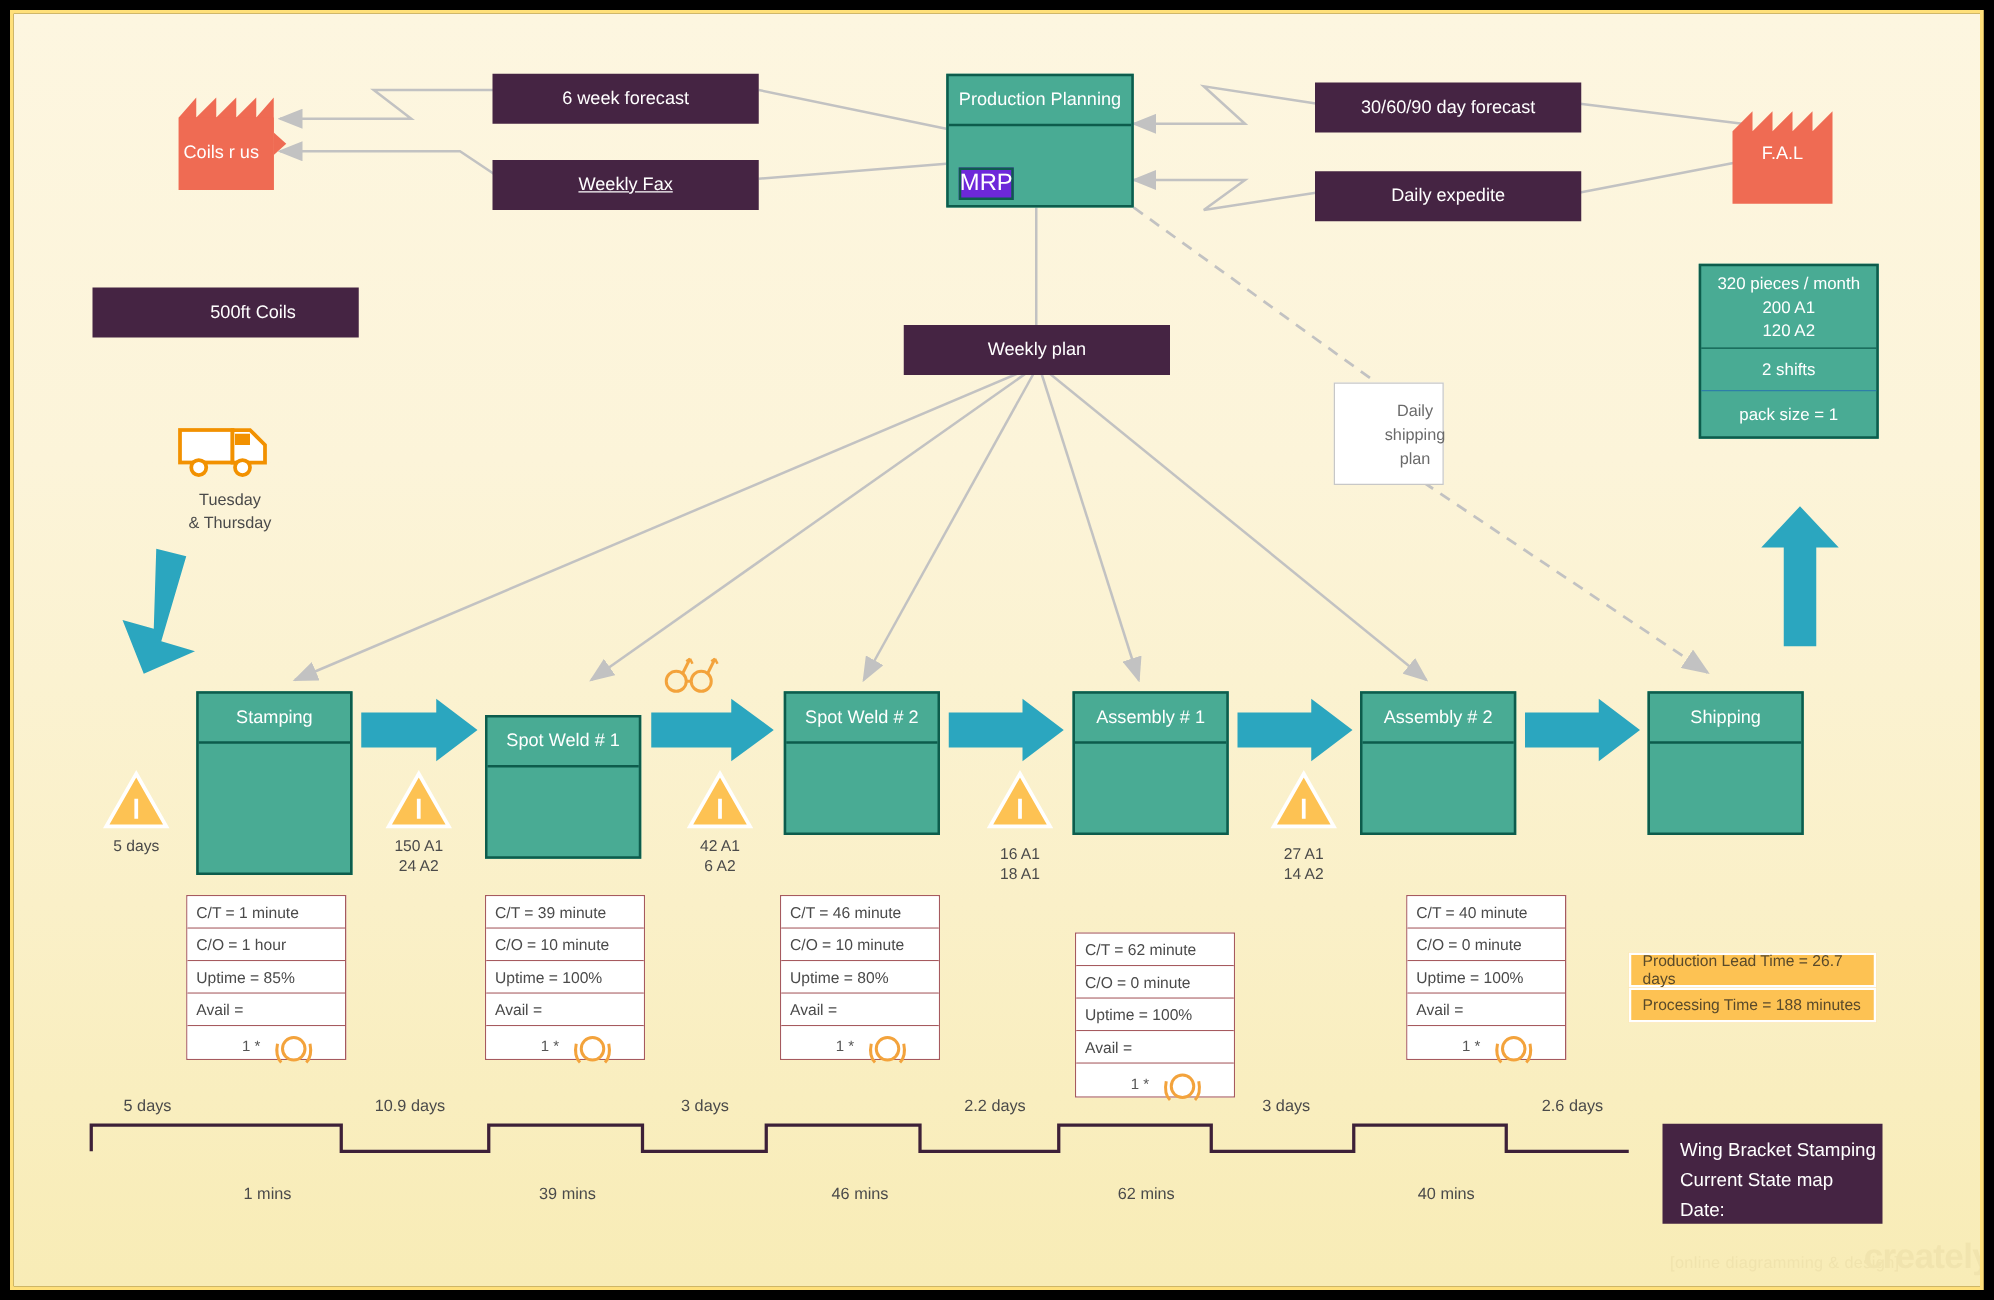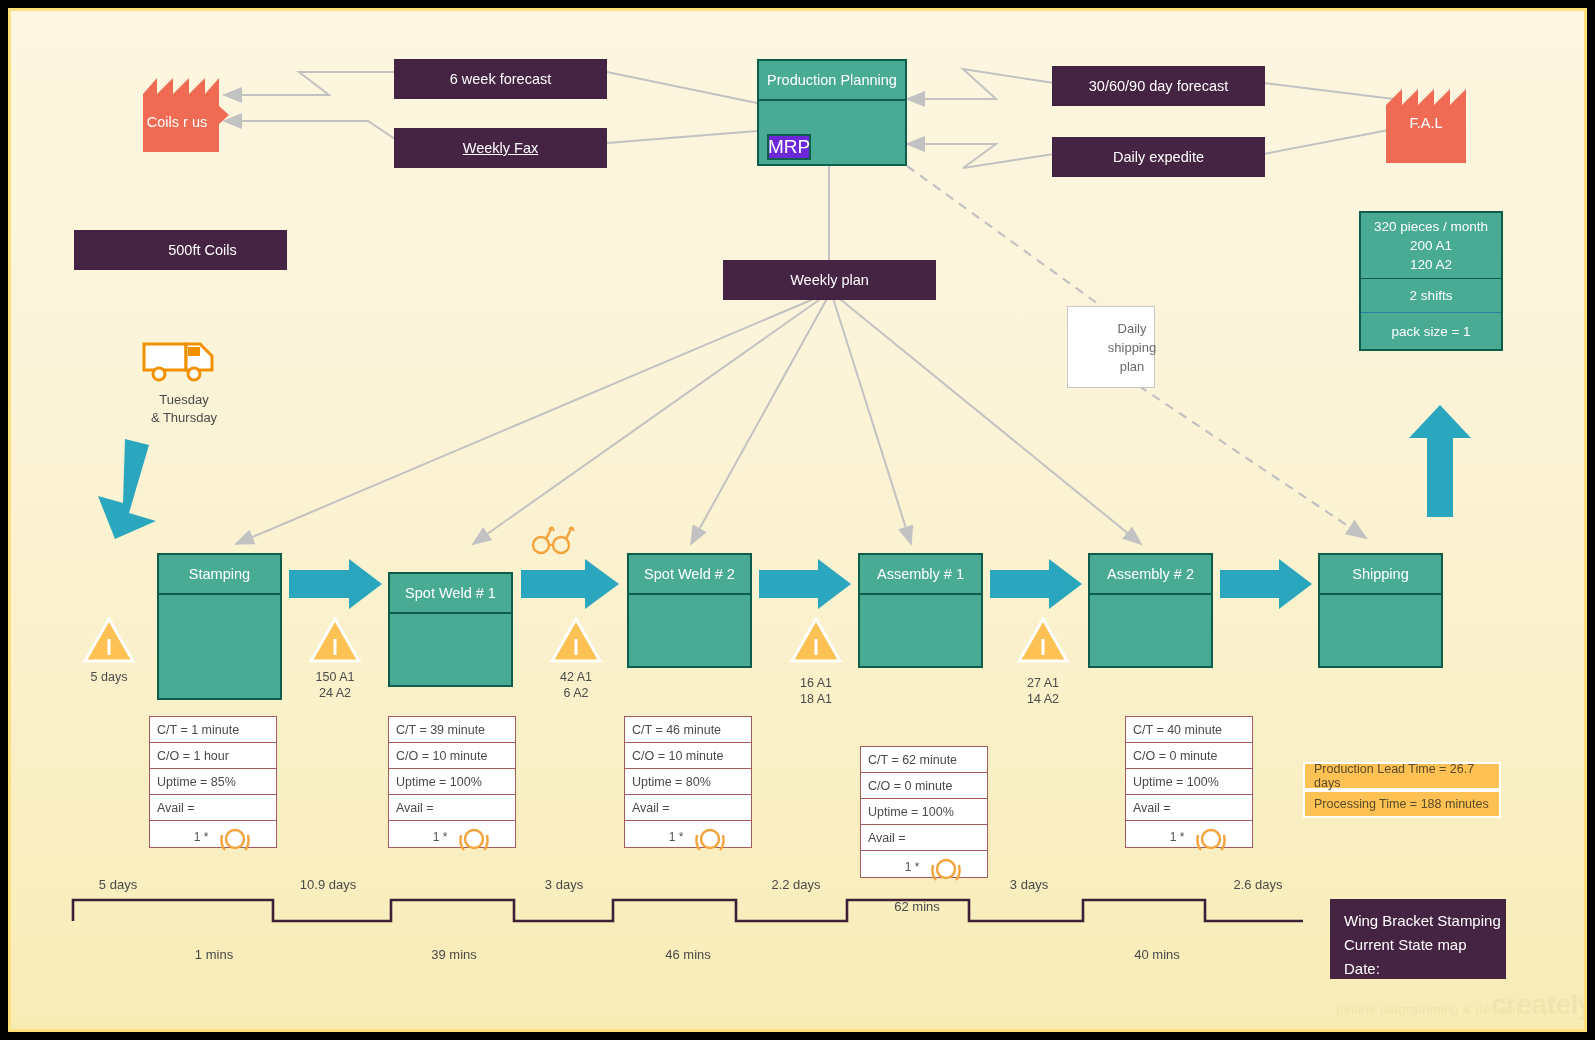--- a/index.html
+++ b/index.html
@@ -448,21 +448,21 @@
   <div class="timeline-lab" style="left:52px;top:866px;width:110px;">5 days</div>
   <div class="timeline-lab" style="left:262px;top:866px;width:110px;">10.9 days</div>
   <div class="timeline-lab" style="left:498px;top:866px;width:110px;">3 days</div>
   <div class="timeline-lab" style="left:730px;top:866px;width:110px;">2.2 days</div>
   <div class="timeline-lab" style="left:963px;top:866px;width:110px;">3 days</div>
   <div class="timeline-lab" style="left:1192px;top:866px;width:110px;">2.6 days</div>
 
   <div class="timeline-lab" style="left:148px;top:936px;width:110px;">1 mins</div>
   <div class="timeline-lab" style="left:388px;top:936px;width:110px;">39 mins</div>
   <div class="timeline-lab" style="left:622px;top:936px;width:110px;">46 mins</div>
-  <div class="timeline-lab" style="left:851px;top:888px;width:110px;">62 mins</div>
+  <div class="timeline-lab" style="left:851px;top:936px;width:110px;">62 mins</div>
   <div class="timeline-lab" style="left:1091px;top:936px;width:110px;">40 mins</div>
 
   <div class="title-box" style="left:1319px;top:888px;width:176px;height:80px;">Wing Bracket Stamping
 Current State map
 Date:</div>
 
   <div class="watermark" style="left:1325px;top:991px;">[online diagramming &amp; design]</div>
   <div class="wm-big" style="left:1480px;top:978px;">creately</div>
 
 </div>

